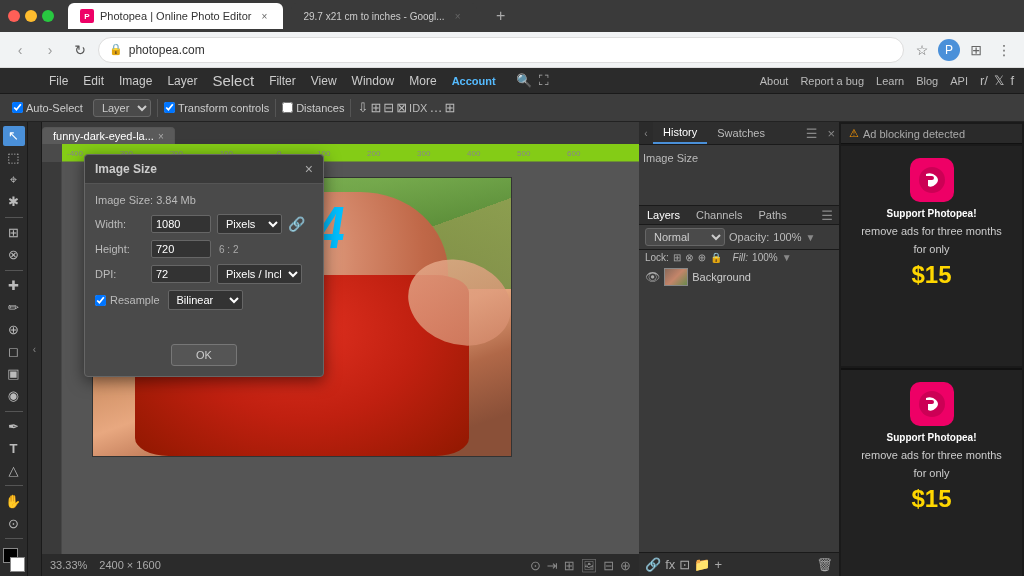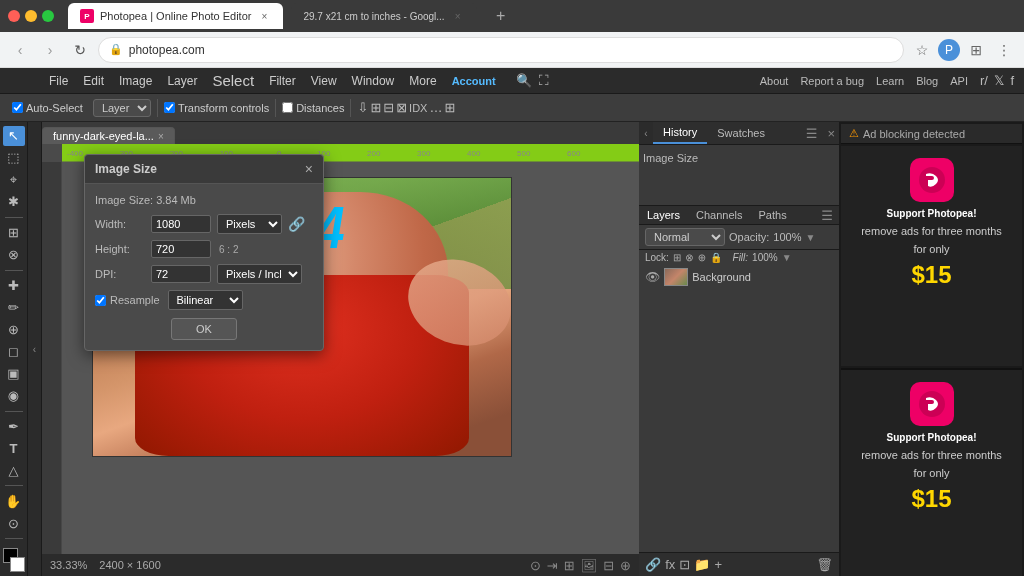--- a/index.html
+++ b/index.html
@@ -61,21 +61,21 @@
     .dialog-title-text { color: #ccc; font-size: 12px; font-weight: bold; }
     .dialog-close { color: #aaa; cursor: pointer; font-size: 14px; }
     .dialog-body { padding: 10px; }
     .dialog-info { color: #bbb; font-size: 11px; margin-bottom: 8px; }
     .dialog-row { display: flex; align-items: center; gap: 6px; margin-bottom: 6px; }
     .dialog-label { color: #bbb; font-size: 11px; width: 50px; }
     .dialog-input { background: #333; border: 1px solid #666; color: #fff; font-size: 11px; padding: 2px 4px; width: 60px; border-radius: 2px; }
     .dialog-select { background: #333; border: 1px solid #666; color: #fff; font-size: 11px; padding: 2px 4px; border-radius: 2px; width: 65px; }
     .dialog-checkbox { display: flex; align-items: center; gap: 4px; margin-bottom: 6px; }
     .dialog-ok { display: flex; justify-content: center; margin-top: 8px; }
-    .ok-btn { background: #555; border: 1px solid #777; color: #ccc; padding: 4px 24px; border-radius: 3px; cursor: pointer; font-size: 11px; }
+    .ok-btn { background: #555; border: 1px solid #777; color: #ccc; padding: 4px 24px; border-radius: 3px; cursor: pointer; font-size: 11px; margin-top: 26px; }
 
     
     .ad-panel { width: 185px; background: #1a1a1a; display: flex; flex-direction: column; gap: 2px; padding: 2px; }
     .ad-block { background: #2b2b2b; padding: 12px; display: flex; flex-direction: column; align-items: center; gap: 6px; }
     .ad-detect-bar { background: #2a2a2a; padding: 3px 8px; font-size: 11px; color: #aaa; border-bottom: 1px solid #111; display: flex; align-items: center; gap: 4px; }
     .ad-logo { width: 44px; height: 44px; background: #e06; border-radius: 10px; display: flex; align-items: center; justify-content: center; }
     .ad-logo svg { width: 28px; height: 28px; }
     .ad-title { color: #fff; font-size: 10px; font-weight: bold; text-align: center; }
     .ad-subtitle { color: #ccc; font-size: 11px; text-align: center; }
     .ad-price { color: #ffd700; font-size: 24px; font-weight: bold; }

